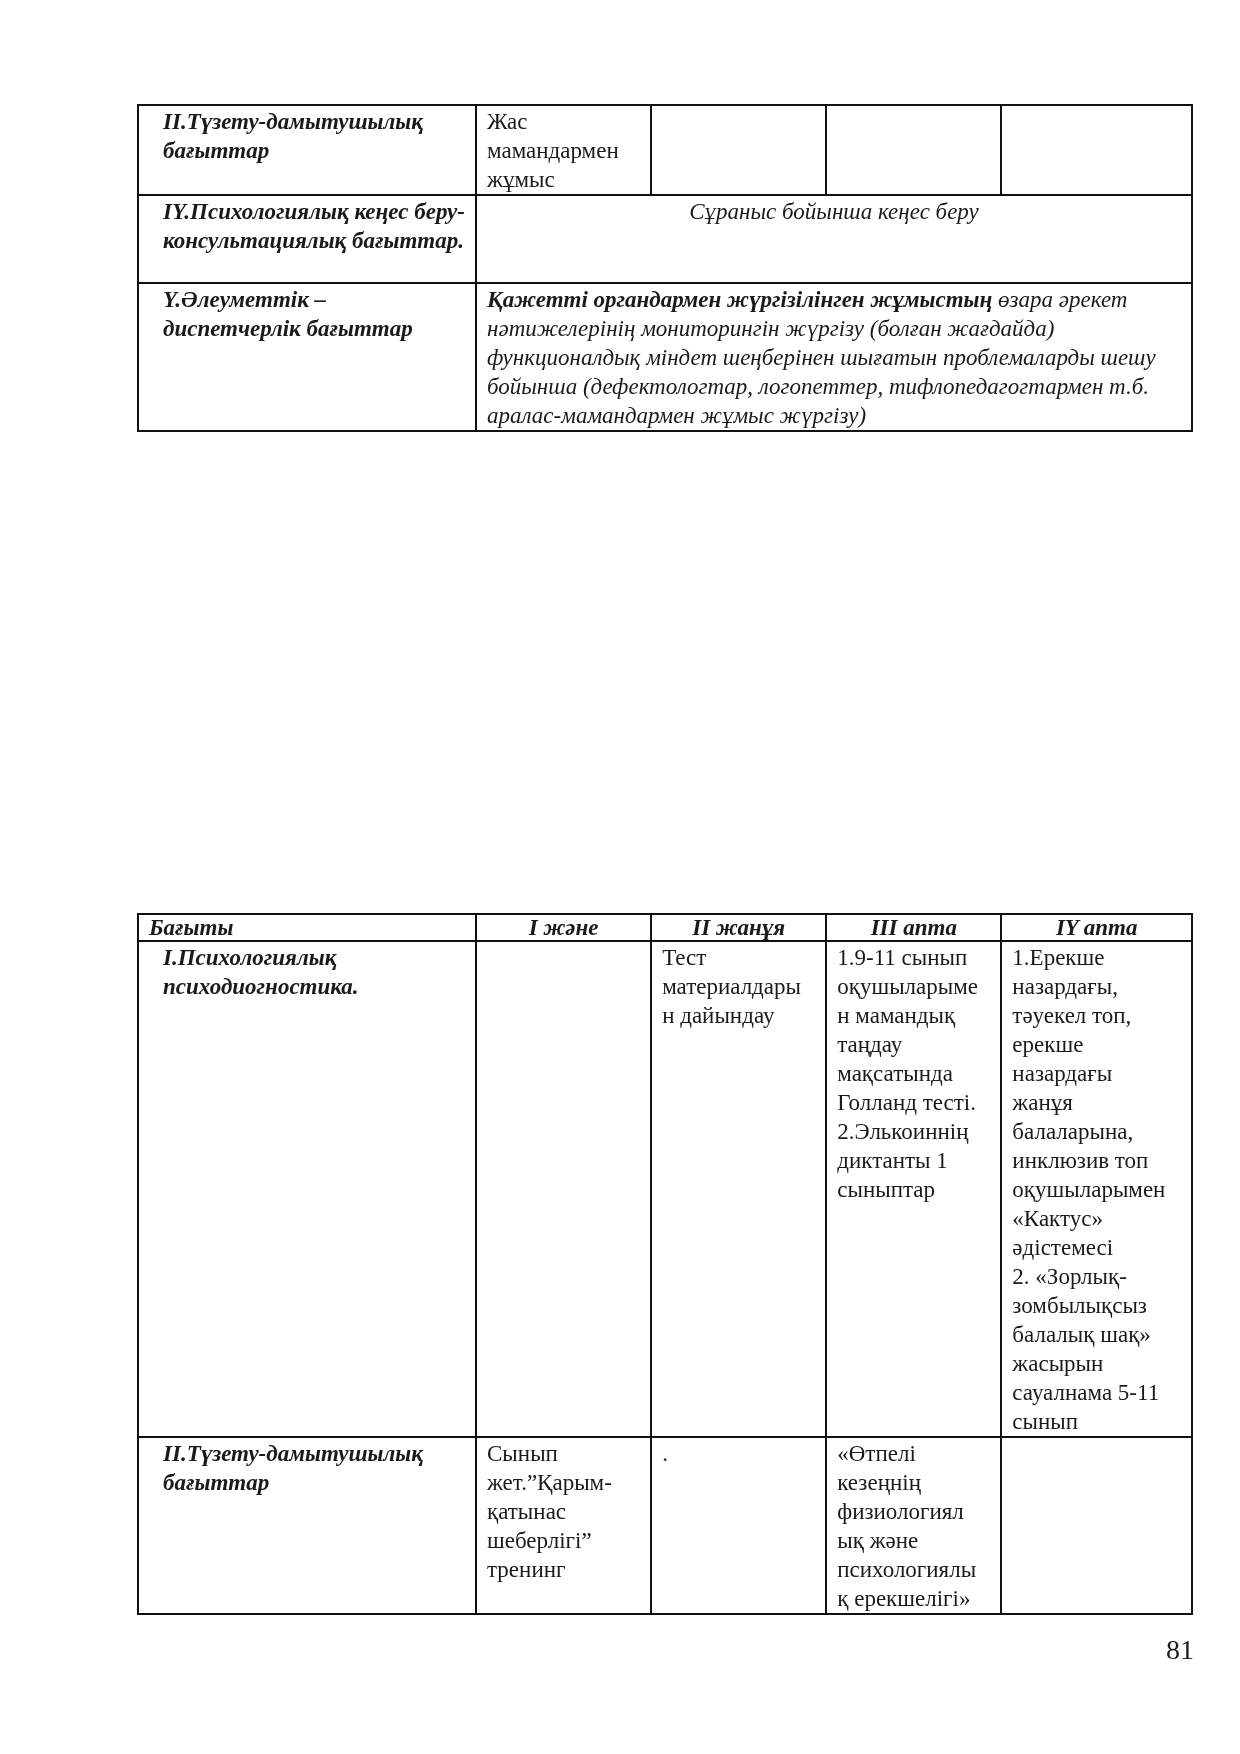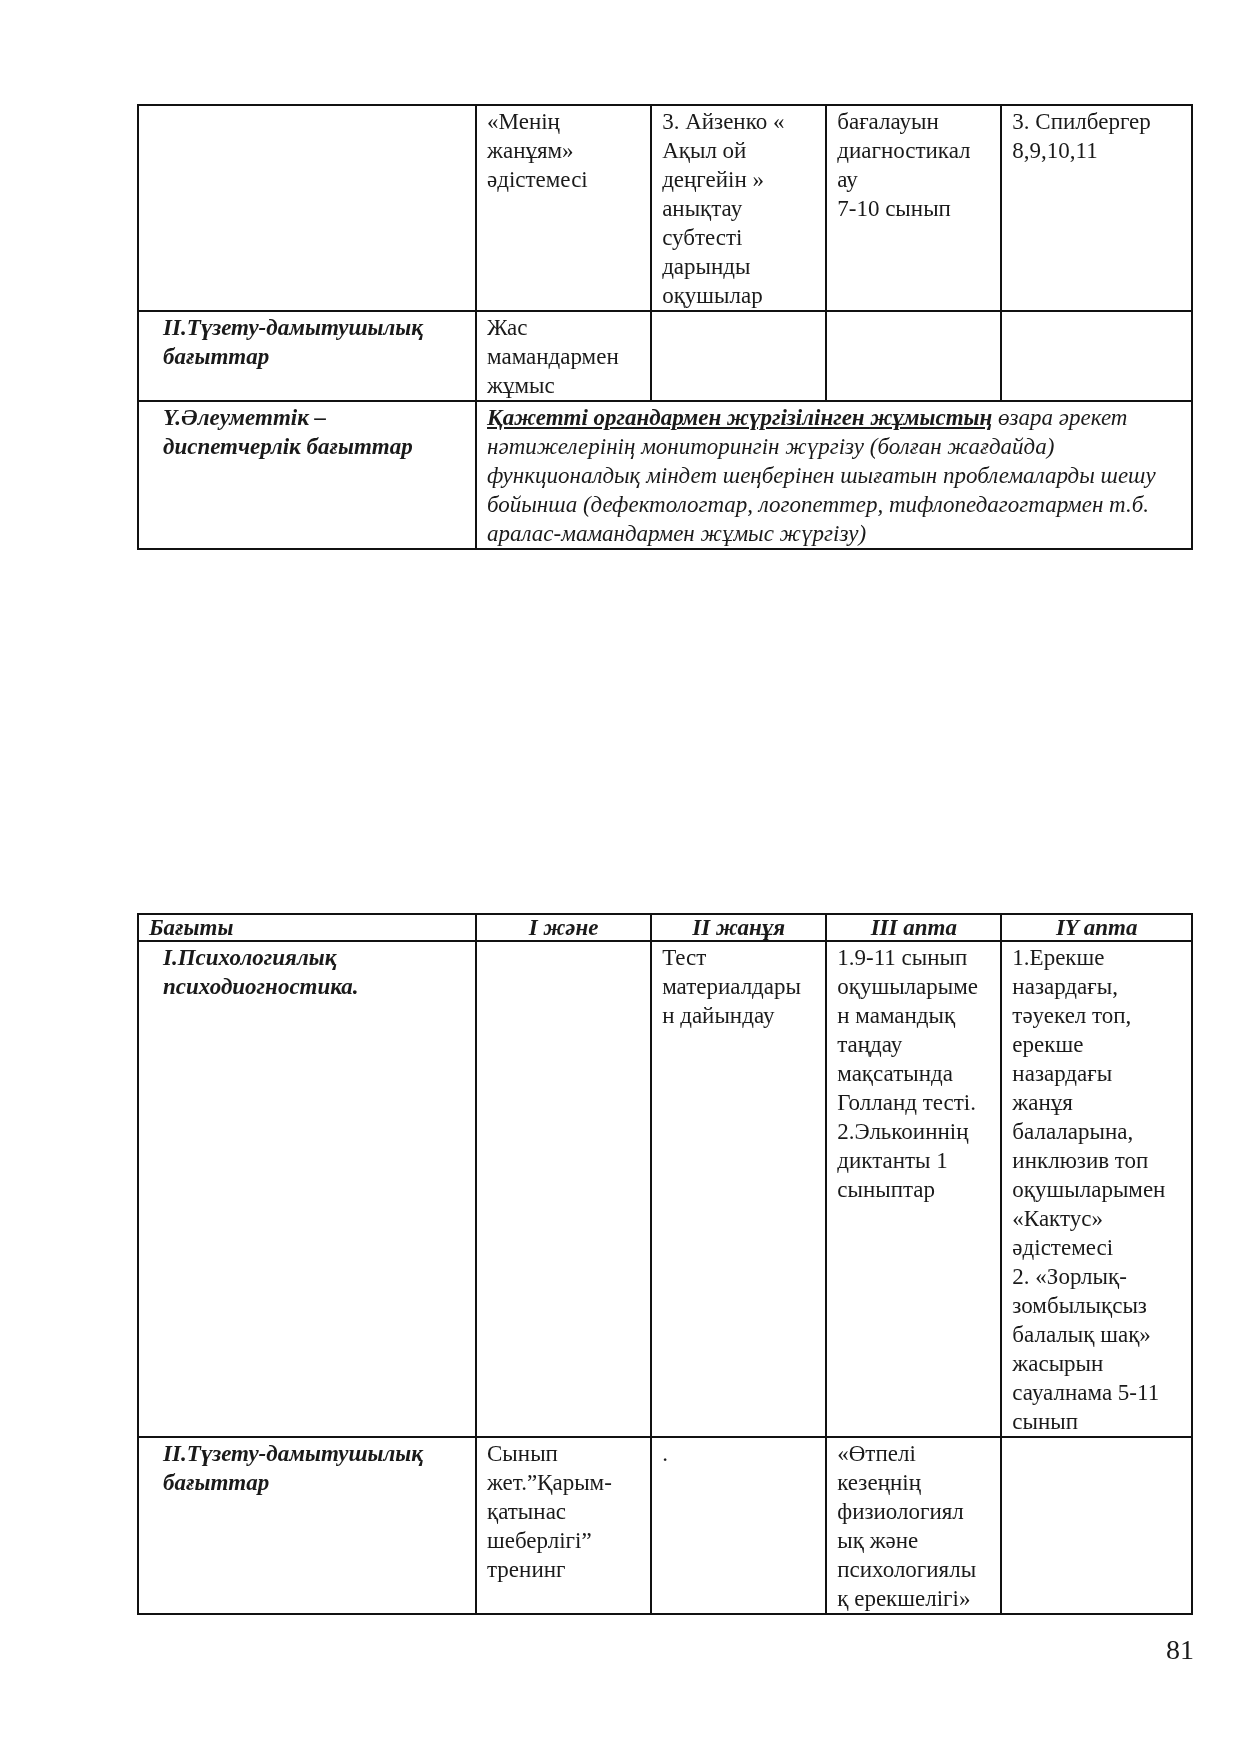--- a/index.html
+++ b/index.html
@@ -9,62 +9,47 @@
   td { border:2px solid #111; vertical-align:top; padding:1px 10px 0 10px;
        font-size:23px; line-height:29px; overflow:hidden; word-wrap:break-word; }
   .c0 { width:305px; } .c1 { width:158px; } .c2 { width:158px; } .c3 { width:158px; } .c4 { width:172px; }
   .dir { font-weight:bold; font-style:italic;padding-left:24px; }
   .ital { font-style:italic; }
   .center { text-align:center; }
   .hdr td { font-weight:bold; font-style:italic; line-height:25px; padding-top:0; }
   #t1 { top:104px; }
   #t2 { top:913px; }
   .pagenum { position:absolute; left:1166px; top:1634px; font-size:28px; }
-  .strong-lead { font-weight:bold;text-decoration:underline; }
+  .strong-lead { font-weight:bold; }
   .preline { white-space:pre-line; }
 </style>
 </head>
 <body>
 
 <table id="t1">
   <colgroup>
       <col class="c0">
       <col class="c1">
       <col class="c2">
       <col class="c3">
       <col class="c4">
     </colgroup>
   <tbody>
-      <tr style="height:190px;">
-    <td class="dir"></td>
-    <td class="preline">«Менің
-жанұям»
-әдістемесі</td>
-    <td class="preline">3. Айзенко «
-Ақыл ой
-деңгейін »
-анықтау
-субтесті
-дарынды
-оқушылар</td>
-    <td class="preline">бағалауын
-диагностикал
-ау
-7-10 сынып</td>
-    <td class="preline">3. Спилбергер
-8,9,10,11</td>
-  </tr>
   <tr style="height:88px;">
     <td class="dir">ІІ.Түзету-дамытушылық бағыттар</td>
     <td class="preline">Жас
 мамандармен
 жұмыс</td>
     <td class="preline"></td>
     <td class="preline"></td>
     <td class="preline"></td>
+  </tr>
+  <tr style="height:88px;">
+    <td class="dir">ІY.Психологиялық кеңес беру- консультациялық бағыттар.</td>
+    <td colspan="4" class="ital center">Сұраныс бойынша кеңес беру</td>
   </tr>
   <tr style="height:144px;">
     <td class="dir">Y.Әлеуметтік – диспетчерлік бағыттар</td>
     <td colspan="4" class="ital"><span class="strong-lead">Қажетті органдармен  жүргізілінген  жұмыстың</span><span> өзара әрекет нәтижелерінің мониторингін жүргізу (болған жағдайда) функционалдық міндет шеңберінен шығатын проблемаларды шешу бойынша (дефектологтар, логопеттер, тифлопедагогтармен т.б. аралас-мамандармен жұмыс жүргізу)</span></td>
   </tr>
 </tbody>
   </table>
 
 <table id="t2">
   <colgroup>

